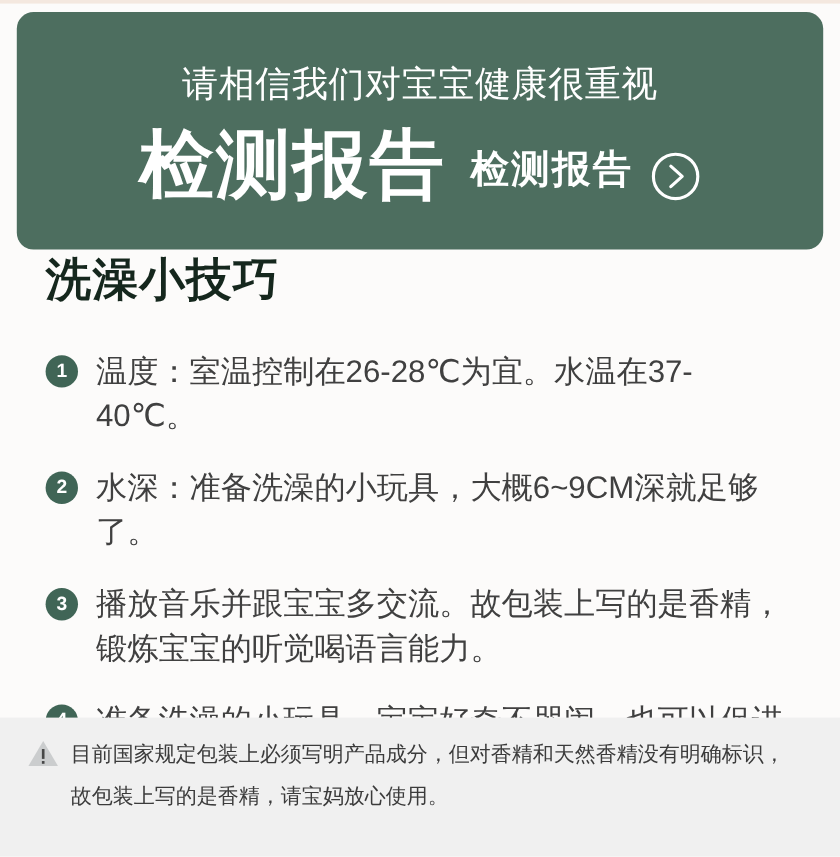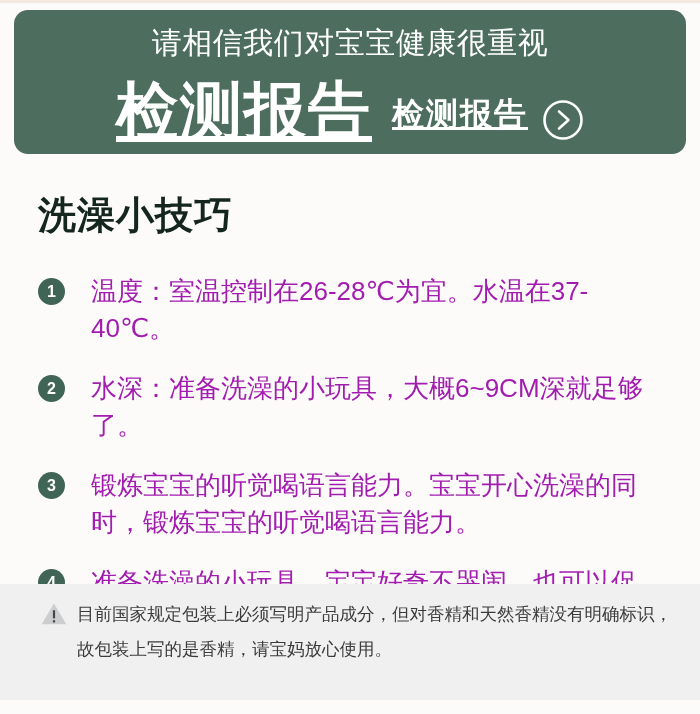--- a/index.html
+++ b/index.html
@@ -16,39 +16,38 @@
     background: #fcfbfa;
     overflow: hidden;
   }
   .top-strip {
     height: 3px;
     background: #f4e8df;
   }
   
   .banner {
     margin: 7px 14px 0;
-    height: 144px;
+    height: 198px;
     background: #4d6e5f;
     border-radius: 14px;
     color: #ffffff;
     display: flex;
     flex-direction: column;
     align-items: center;
     justify-content: center;
     cursor: pointer;
   }
   .banner-subtitle {
     font-size: 30px;
     letter-spacing: 0.5px;
   }
   .banner-row {
     display: flex;
     align-items: flex-end;
     margin-top: 16px;
-    text-decoration: underline;
   }
   .banner-title {
     font-size: 62px;
     font-weight: 700;
     line-height: 1;
     letter-spacing: 2px;
   }
   .banner-cta {
     font-size: 32px;
     font-weight: 600;
@@ -59,21 +58,20 @@
   .banner-arrow {
     margin-left: 14px;
     margin-bottom: 1px;
     display: flex;
   }
   
   .main {
     padding: 0 38px;
   }
   .heading {
-    margin-top: 36px;
     font-size: 38px;
     font-weight: 700;
     color: #15271d;
     letter-spacing: 1px;
   }
   .tip-list {
     margin-top: 32px;
   }
   .tip {
     display: flex;
@@ -87,35 +85,35 @@
     color: #ffffff;
     font-size: 16px;
     font-weight: 700;
     display: flex;
     align-items: center;
     justify-content: center;
     flex-shrink: 0;
     margin-top: 5px;
   }
   .tip-text {
-    margin-left: 26px;
+    margin-left: 15px;
     width: 580px;
     font-size: 26px;
     line-height: 37px;
-    color: #a21caf;
+    color: #404040;
   }
   
   .notice {
     position: absolute;
     left: 0;
-    bottom: 14px;
+    bottom: 0;
     width: 100%;
     height: 116px;
     background: #f0f0f0;
-    padding: 13px 26px 0 41px;
+    padding: 13px 26px 0 23px;
     display: flex;
     align-items: flex-start;
   }
   .notice-icon {
     flex-shrink: 0;
     margin-top: 5px;
     display: flex;
   }
   .notice-text {
     margin-left: 10px;
@@ -156,21 +154,21 @@
         <div class="tip-text">温度：室温控制在26-28℃为宜。水温在37-40℃。</div>
       </div>
 
       <div class="tip">
         <div class="tip-badge">2</div>
         <div class="tip-text">水深：准备洗澡的小玩具，大概6~9CM深就足够了。</div>
       </div>
 
       <div class="tip">
         <div class="tip-badge">3</div>
-        <div class="tip-text">锻炼宝宝的听觉喝语言能力。宝宝开心洗澡的同时，锻炼宝宝的听觉喝语言能力。</div>
+        <div class="tip-text">播放音乐并跟宝宝多交流。故包装上写的是香精，锻炼宝宝的听觉喝语言能力。</div>
       </div>
 
       <div class="tip">
         <div class="tip-badge">4</div>
         <div class="tip-text">准备洗澡的小玩具，宝宝好奇不哭闹，也可以促进宝宝身体的协调能力。</div>
       </div>
 
     </div>
   </div>
 

